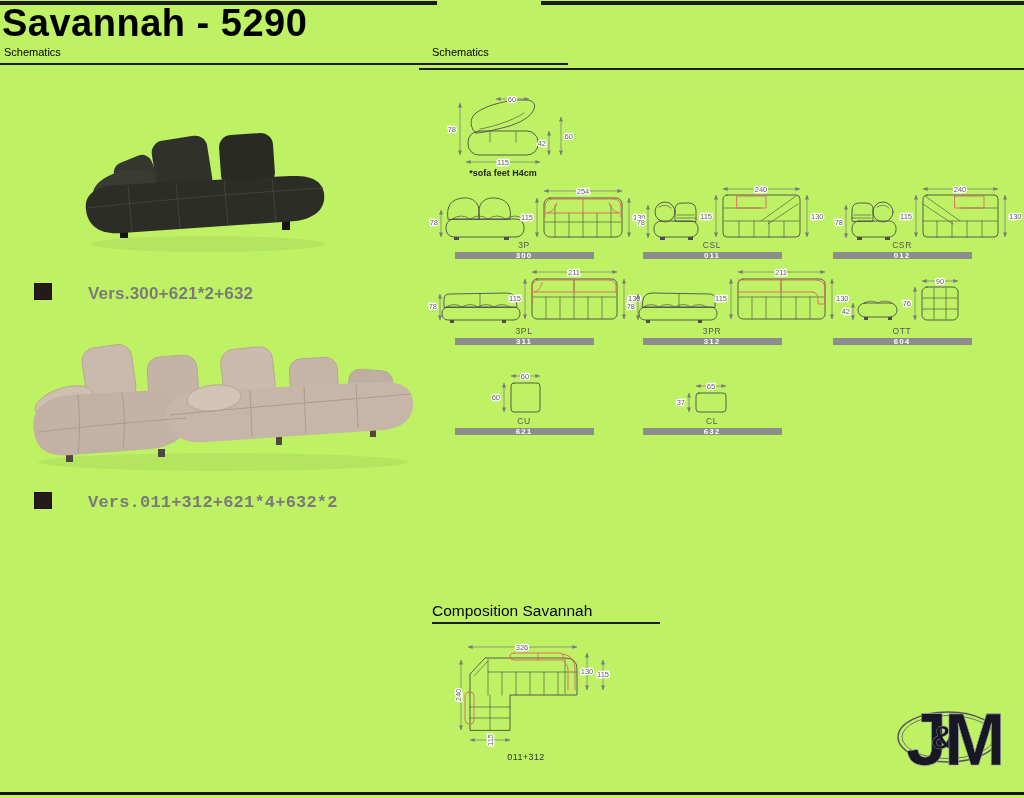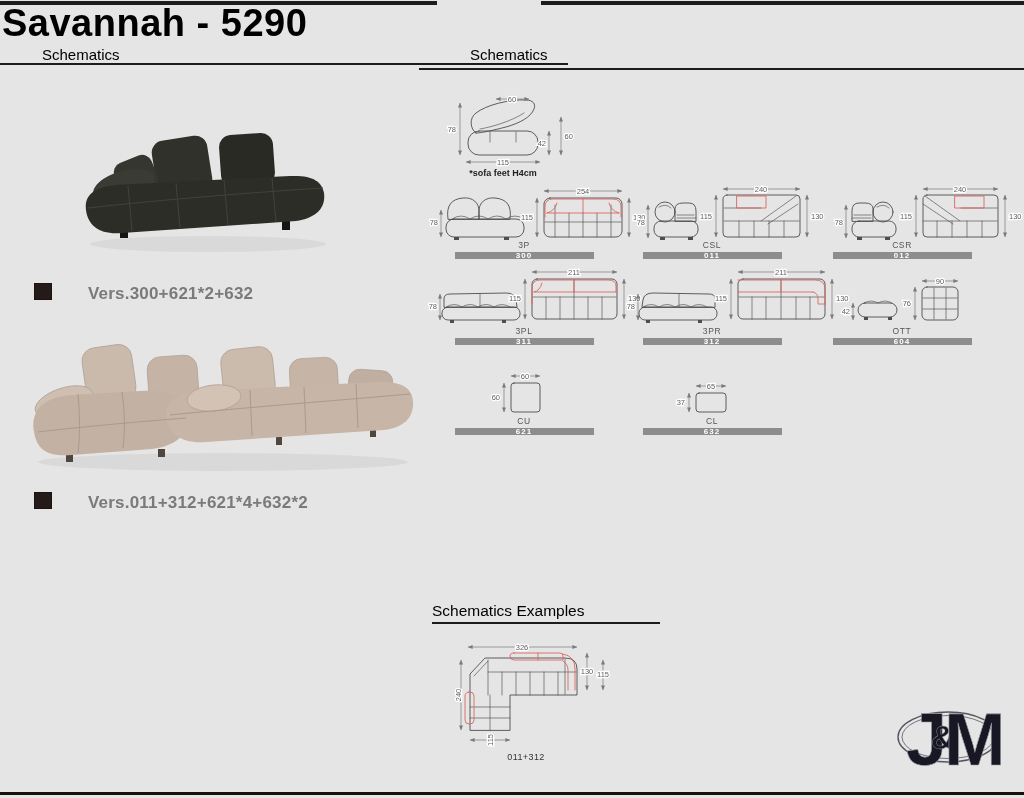--- a/index.html
+++ b/index.html
@@ -1,21 +1,21 @@
 <!DOCTYPE html>
 <html><head>
 <meta charset="utf-8">
 <style>
   html,body{margin:0;padding:0;background:#fff;}
-  .page{position:relative;width:1024px;height:798px;background:#e5e5e5;overflow:hidden;
+  .page{position:relative;width:1024px;height:798px;background:#bef264;overflow:hidden;
         font-family:"Liberation Sans",sans-serif;color:#111;}
   .abs{position:absolute;}
   .rule{position:absolute;background:#1c1c1c;}
   .title{position:absolute;left:2px;top:2px;font-size:38px;font-weight:600;letter-spacing:.5px;color:#000;}
-  .sechead{position:absolute;font-size:15px;color:#000;margin-left:38px;}
+  .sechead{position:absolute;font-size:11px;color:#000;}
   .caption{position:absolute;font-size:17px;font-weight:600;color:#7a7a7a;letter-spacing:.2px;}
   .swatch{position:absolute;width:16px;height:15px;background:#241b18;border:1px solid #1a1311;}
   .comphead{position:absolute;left:432px;top:602px;font-size:15.5px;color:#000;}
   svg{overflow:visible;}
   svg text{font-family:"Liberation Sans",sans-serif;}
   .ol{fill:none;stroke:#4d4d4d;stroke-width:.9;stroke-linejoin:round;stroke-linecap:round;}
   .in{fill:none;stroke:#4d4d4d;stroke-width:.65;stroke-linecap:round;}
   .red{fill:none;stroke:#d96762;stroke-width:.9;stroke-linejoin:round;stroke-linecap:round;}
   .dl{stroke:#7a7a7a;stroke-width:.7;marker-start:url(#ah);marker-end:url(#ah);}
   .dim{font-size:7.5px;fill:#5e5e5e;paint-order:stroke;stroke:#fff;stroke-width:2.5px;}
@@ -64,21 +64,21 @@
     <rect x="204" y="12" width="52" height="52" rx="13" fill="#cbbbac" stroke="#b2a193" stroke-width=".8" transform="rotate(-6 230 38)"></rect>
     <rect x="272" y="22" width="48" height="46" rx="12" fill="#c6b5a6" stroke="#b2a193" stroke-width=".8" transform="rotate(-3 296 45)"></rect>
     <rect x="330" y="34" width="44" height="42" rx="11" fill="#c0afa0" stroke="#b2a193" stroke-width=".8" transform="rotate(4 352 55)"></rect>
     <ellipse cx="46" cy="66" rx="30" ry="14" fill="#cfbfb0" stroke="#b2a193" stroke-width=".8" transform="rotate(-18 46 66)"></ellipse>
     <path d="M 16,96 C 12,72 28,61 54,59 L 122,55 C 152,53 168,62 170,79 C 172,98 158,110 134,113 L 54,119 C 30,121 19,114 16,96 Z" fill="#c3b2a3"></path>
     <path d="M 148,80 C 147,64 162,57 184,55 L 360,46 C 384,45 394,52 395,65 C 396,80 388,91 366,94 L 188,106 C 164,108 150,98 148,80 Z" fill="#c7b6a7"></path>
     <ellipse cx="196" cy="62" rx="27" ry="13" fill="#d3c3b4" stroke="#b2a193" stroke-width=".8" transform="rotate(-6 196 62)"></ellipse>
     <path d="M 20,96 C 70,90 130,85 168,82 M 60,58 C 62,80 62,100 60,117 M 104,56 C 107,76 107,94 105,112 M 152,79 C 200,74 300,66 392,58 M 232,54 L 234,100 M 286,51 L 288,97 M 338,48 L 340,92" stroke="#ab9a8d" stroke-width="1" fill="none"></path>
   </svg>
   <div class="swatch" style="left:34px;top:492px;"></div>
-  <div class="caption" style="left:88px;top:493px;">Vers.011+312+621*4+632*2</div>
+  <div class="caption" style="left:88px;top:493px;font-family:Liberation Mono, monospace;">Vers.011+312+621*4+632*2</div>
 
   <svg class="abs" style="left:432px;top:85px;" width="592" height="360" viewBox="0 0 592 360">
     <defs>
       <marker id="ah" markerUnits="userSpaceOnUse" markerWidth="5.2" markerHeight="4.2" refX="4.6" refY="2" orient="auto-start-reverse">
         <path d="M0,0 L4.8,2 L0,4 Z" fill="#7a7a7a"></path>
       </marker>
     </defs>
 
     <g>
       <path class="ol" d="M 44,48 C 38,44 37,33 44,28 C 54,20 78,14 94,15 C 101,15 104,19 102,24 C 99,32 88,38 74,42 C 62,45 50,48 44,48 Z"></path>
@@ -249,21 +249,21 @@
       <line class="dl" x1="264" y1="301" x2="294" y2="301"></line>
       <text class="dim" x="279" y="303.6" text-anchor="middle">65</text>
       <line class="dl" x1="257" y1="308" x2="257" y2="327"></line>
       <text class="dim" x="253" y="320" text-anchor="end">37</text>
       <text class="mlabel" x="280" y="339" text-anchor="middle">CL</text>
       <rect class="bar" x="211" y="343" width="139" height="7"></rect>
       <text class="barText" x="280" y="349" text-anchor="middle">632</text>
     </g>
   </svg>
 
-  <div class="comphead">Schematics Examples</div>
+  <div class="comphead">Composition Savannah</div>
   <div class="rule" style="left:432px;top:622px;width:228px;height:2px;"></div>
 
   <svg class="abs" style="left:432px;top:628px;" width="592" height="145" viewBox="0 0 592 145">
     <g>
       <path class="ol" d="M 38,102 L 38,46 L 53,30 L 133,30 Q 145,30 145,41 L 145,67 L 78,67 L 78,102 Z"></path>
       <path class="in" d="M 56,33 L 42,48 M 56,32 V 67 M 56,44 H 144 M 70,44 V 67 M 84,44 V 67 M 98,44 V 67 M 112,44 V 67 M 126,44 V 67 M 133,31 V 66 M 58,67 V 102 M 38,79 H 78 M 38,90 H 78"></path>
       <path class="red" d="M 82,25 H 128 Q 131,25 131,28 V 32 H 82 Q 78,32 78,28 Q 78,25 82,25 Z M 106,25 V 32 M 131,26 Q 143,28 143,41 L 143,62 M 136,62 V 42 Q 136,36 131,33"></path>
       <rect class="red" x="33" y="64" width="9" height="32" rx="4"></rect>
       <line class="dl" x1="36" y1="19" x2="145" y2="19"></line>
       <text class="dim" x="90" y="21.6" text-anchor="middle">326</text>

